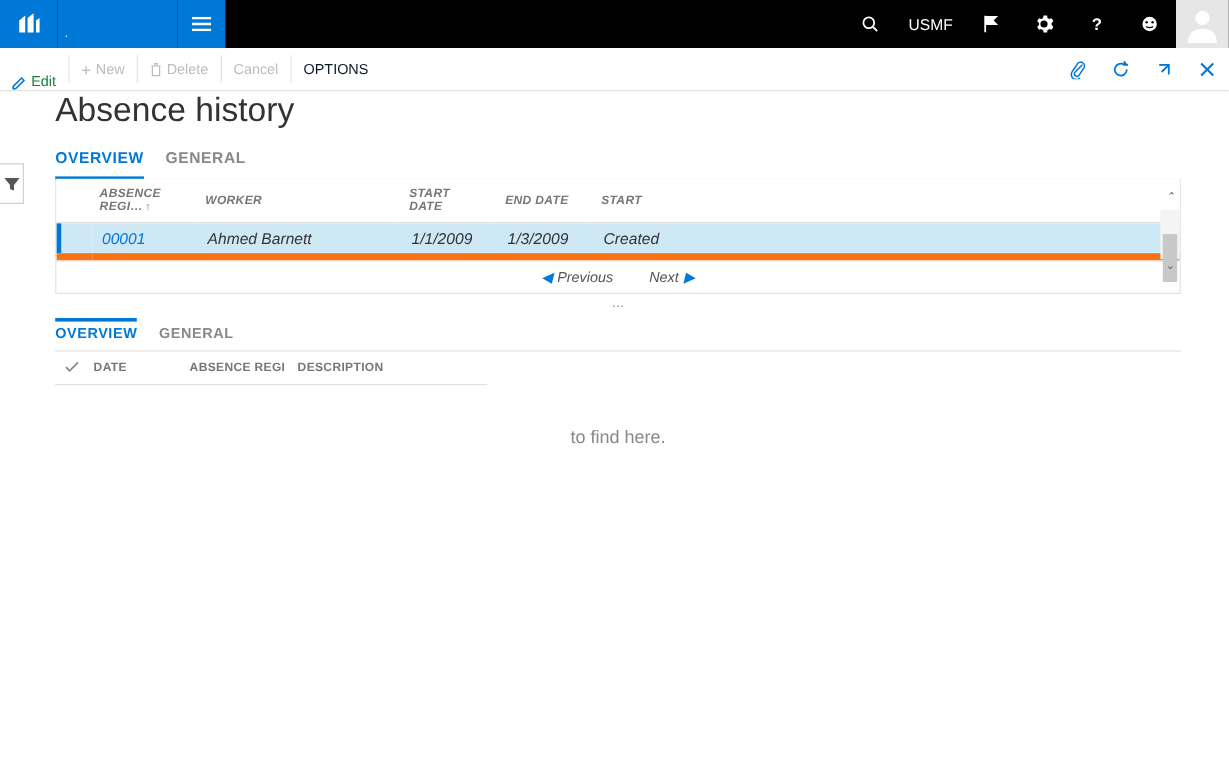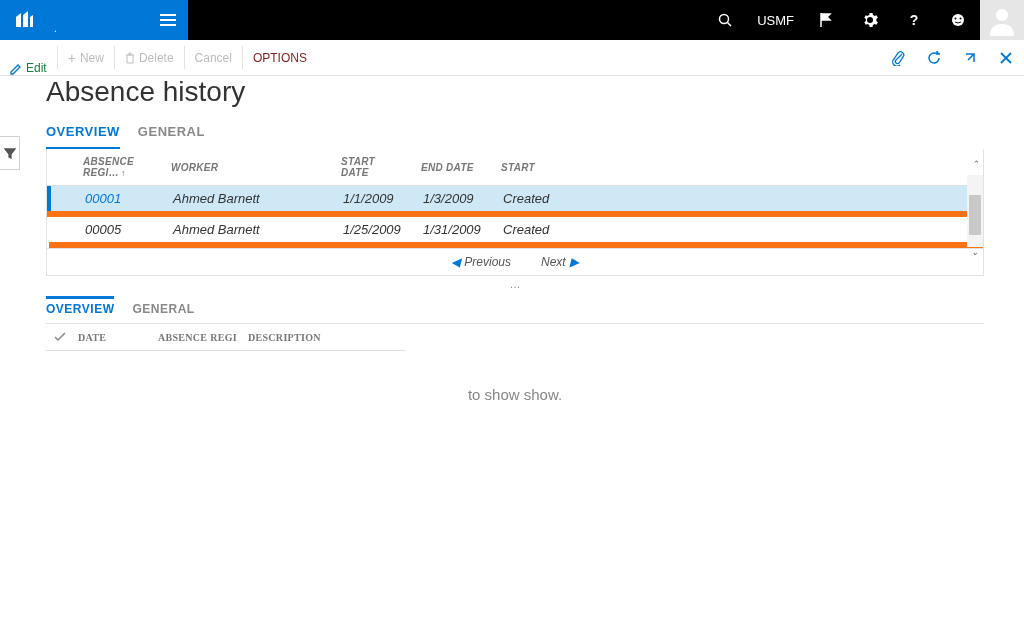--- a/index.html
+++ b/index.html
@@ -50,21 +50,21 @@
 .pager .arrow { color: #0078d7; font-size: 12px; }
 
 .splitter { text-align: center; color: #888; font-size: 11px; padding: 2px 0; }
 
 .detail-panel { margin-top: 4px; }
 .detail-tabs { display: flex; gap: 18px; border-bottom: 1px solid #e1e1e1; }
 .detail-tabs .tab { font-size: 12px; font-weight: 600; letter-spacing: 0.5px; padding: 6px 0 7px 0; color: #888; cursor: pointer; }
 .detail-tabs .tab.active { color: #0078d7; border-top: 3px solid #0078d7; padding-top: 3px; }
 
 .detail-grid-hdr { display: flex; padding: 8px 8px 6px 8px; border-bottom: 1px solid #e1e1e1; width: 360px; }
-.detail-grid-hdr .col { font-size: 10px; font-weight: 600; color: #777; letter-spacing: 0.3px; font-family: Liberation Serif, serif; }
+.detail-grid-hdr .col { font-size: 10px; font-weight: 600; color: #777; letter-spacing: 0.3px; }
 .detail-grid-hdr .col.chk { width: 24px; }
 .detail-grid-hdr .col.date { width: 80px; }
 .detail-grid-hdr .col.code { width: 90px; }
 .detail-grid-hdr .col.desc { width: 120px; }
 
 .empty-msg { text-align: center; color: #888; font-size: 15px; line-height: 1.8; padding: 30px 0; }
 
 .vscroll-fake { position: absolute; right: 0; top: 26px; bottom: 28px; width: 16px; background: #f4f4f4; }
 .vscroll-fake .thumb { position: absolute; left: 2px; right: 2px; top: 20px; height: 40px; background: #c8c8c8; border-radius: 1px; }
 .vscroll-fake .arrow { position: absolute; left: 0; right: 0; height: 16px; text-align: center; font-size: 9px; color: #666; cursor: pointer; }
@@ -140,21 +140,21 @@
     <svg width="10" height="12" viewBox="0 0 10 12" fill="none" stroke="#bcbcbc" stroke-width="1">
         <path d="M1 3 L9 3 M2 3 L2 11 L8 11 L8 3 M4 1 L6 1 L6 3 L4 3 Z"></path>
       </svg>
     <span>Delete</span>
   </div>
   <div class="ab-sep"></div>
   <div class="ab-btn disabled">
     <span>Cancel</span>
   </div>
   <div class="ab-sep"></div>
-  <div class="ab-btn" style="color:#7f1d1d">
+  <div class="ab-btn" style="color:#0f172a">
     <span>OPTIONS</span>
   </div>
   <div class="ab-spacer"></div>
   <div class="ab-icon">
     <svg width="14" height="16" viewBox="0 0 14 16" fill="none" stroke="#0078d7" stroke-width="1.3">
         <path d="M11 4 L5 10 a2 2 0 0 0 3 3 L12 7 a3 3 0 0 0 -5 -4 L3 9 a4 4 0 0 0 6 6"></path>
       </svg>
   </div>
   <div class="ab-icon">
     <svg width="16" height="16" viewBox="0 0 16 16" fill="none" stroke="#0078d7" stroke-width="1.5">
@@ -206,28 +206,20 @@
       <table class="grid">
         <tbody id="grid-body">
             <tr class="selected">
               <td class="checkbox-cell" style="width:28px"></td>
               <td class="link" style="width:88px">00001</td>
               <td style="width:170px">Ahmed Barnett</td>
               <td style="width:80px">1/1/2009</td>
               <td style="width:80px">1/3/2009</td>
               <td>Created</td>
             </tr>
-            <tr>
-              <td class="checkbox-cell" style="width:28px"></td>
-              <td class="" style="width:88px">00005</td>
-              <td style="width:170px">Ahmed Barnett</td>
-              <td style="width:80px">1/25/2009</td>
-              <td style="width:80px">1/31/2009</td>
-              <td>Created</td>
-            </tr>
           </tbody>
       </table>
     </div>
     <div class="vscroll-fake">
       <div class="arrow" style="top:-16px">⌃</div>
       <div class="thumb"></div>
       <div class="arrow" style="bottom:-16px">⌄</div>
     </div>
     <div class="pager">
       <div class="pg">
@@ -252,16 +244,16 @@
       <div class="col chk">
         <svg width="12" height="10" viewBox="0 0 12 10" fill="none" stroke="#888" stroke-width="1.5">
             <path d="M1 5 L4 8 L11 1"></path>
           </svg>
       </div>
       <div class="col date">DATE</div>
       <div class="col code">ABSENCE REGI</div>
       <div class="col desc">DESCRIPTION</div>
     </div>
     <div class="empty-msg">
-      <div>to show show.</div>
+      <div>to find here.</div>
     </div>
   </div>
 </div>
 
 </body></html>

